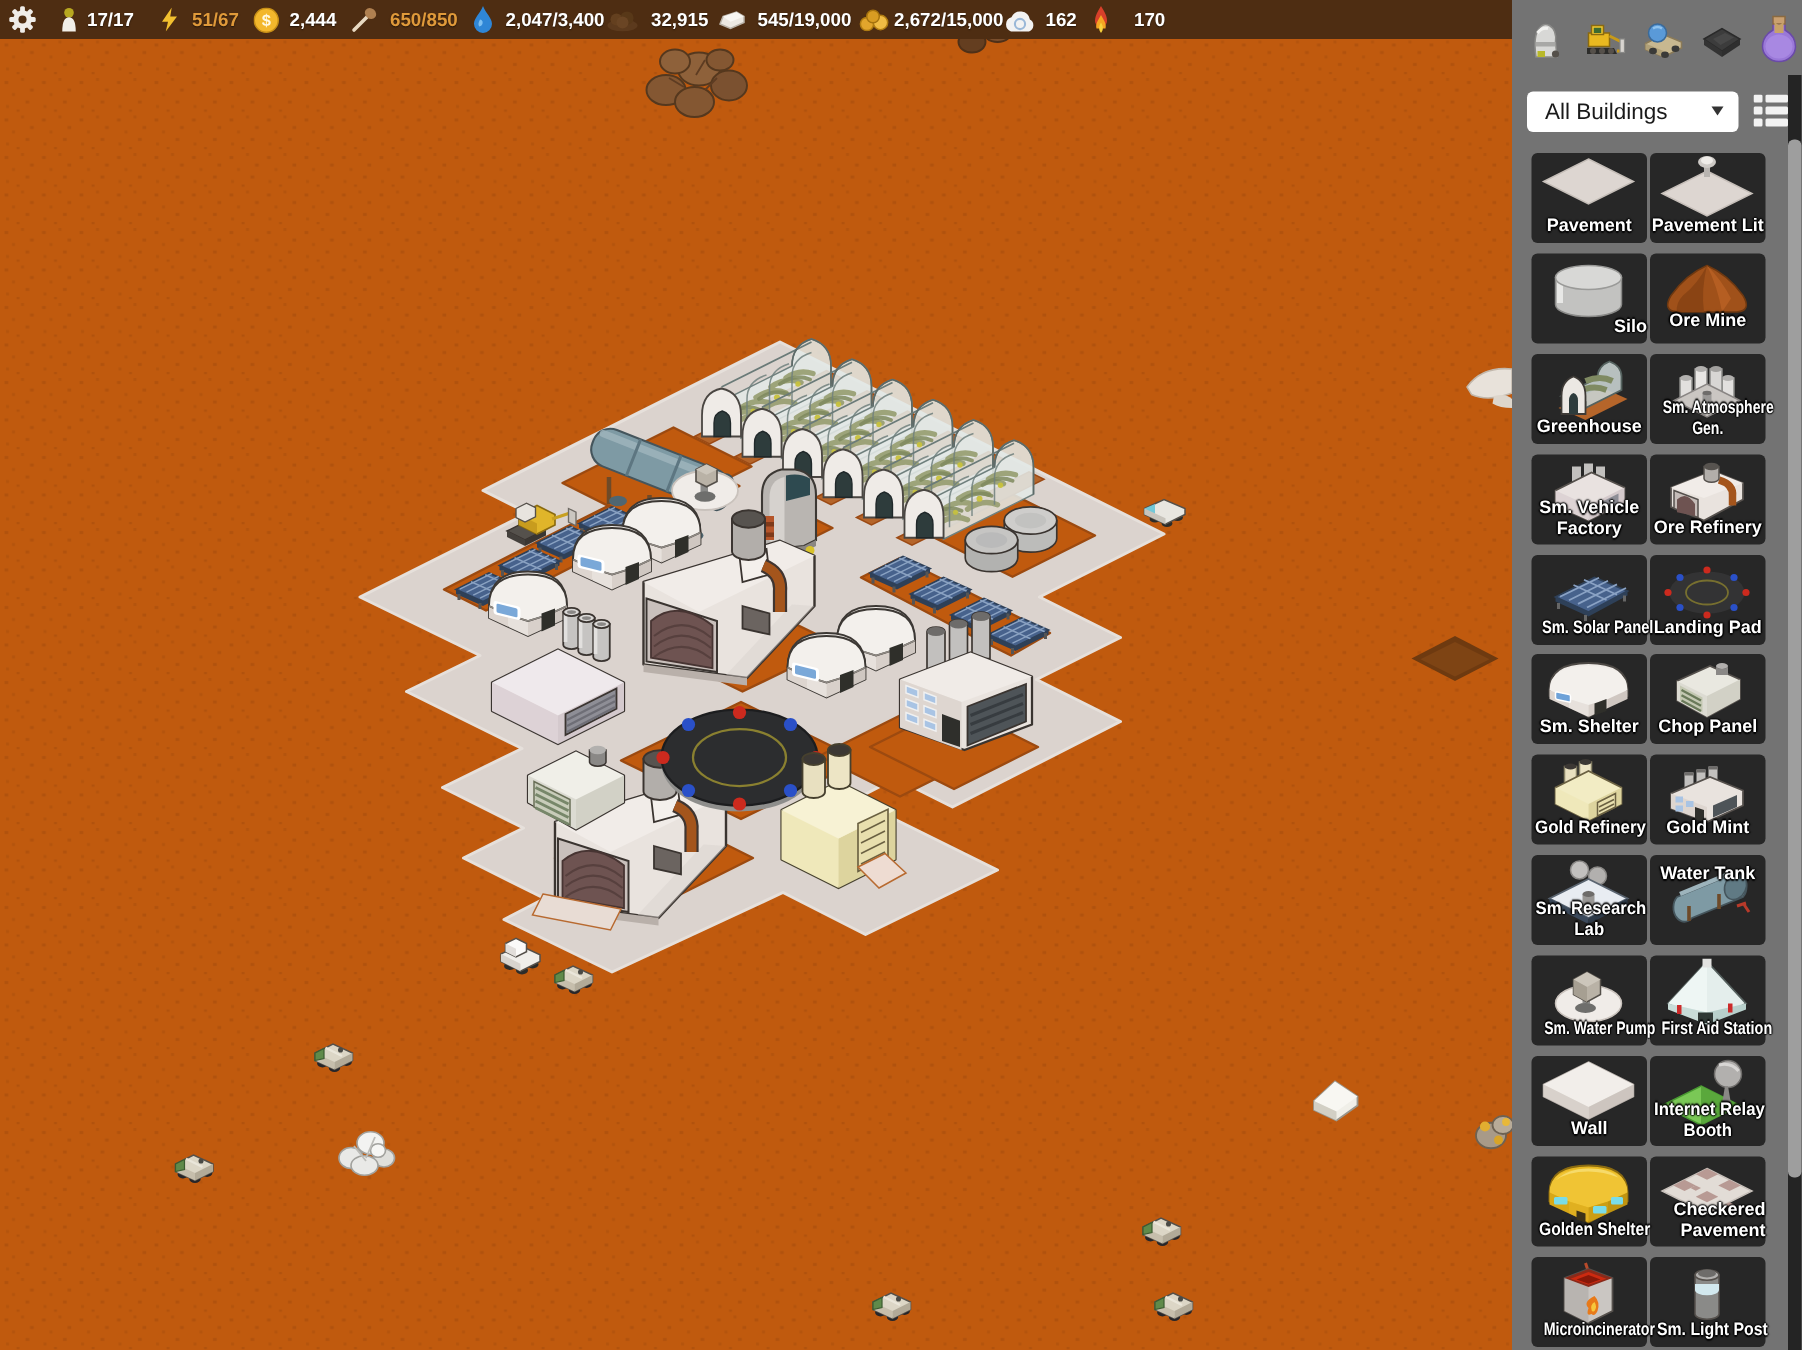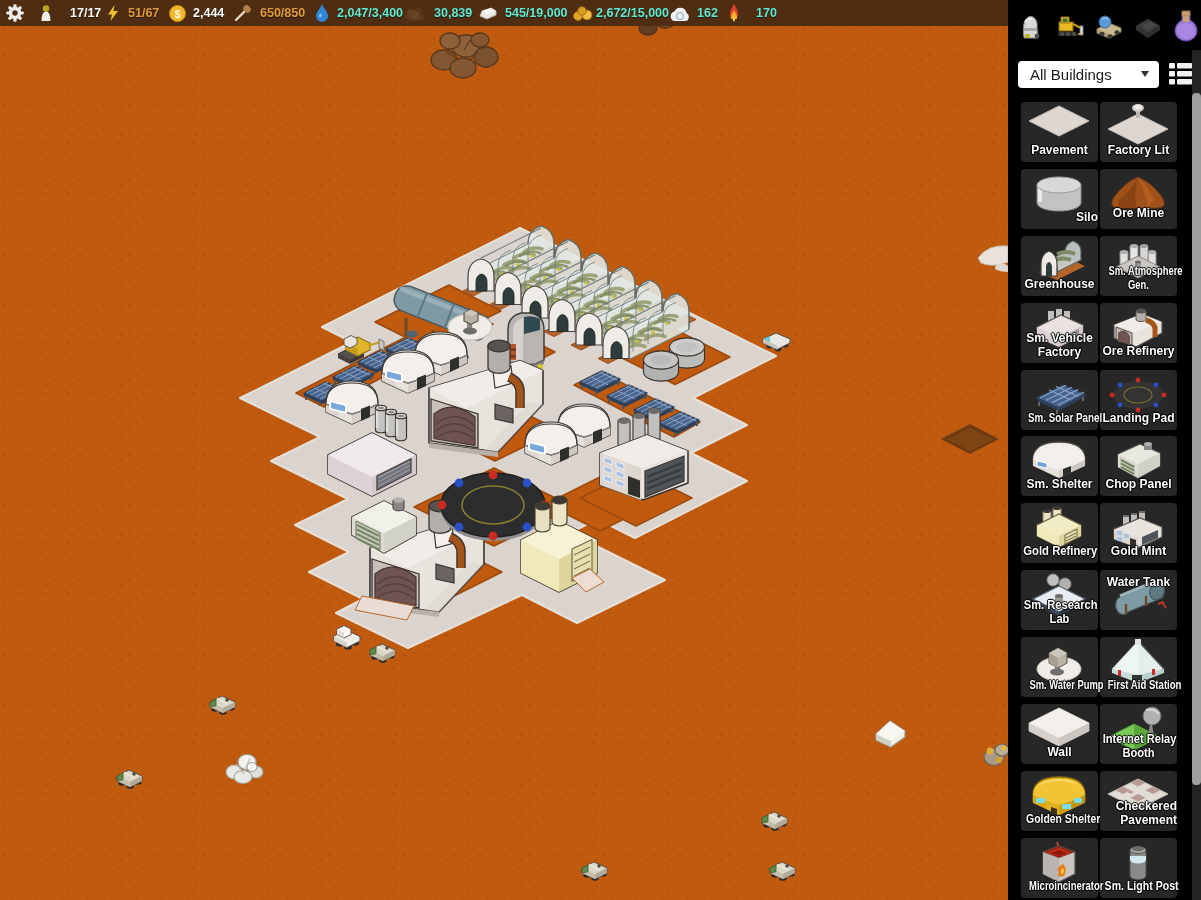--- a/index.html
+++ b/index.html
@@ -1,20 +1,20 @@
 <!DOCTYPE html>
 <html><head>
 <meta charset="utf-8">
 <style>
   html,body{margin:0;padding:0;width:1201px;height:900px;overflow:hidden;background:#c05a0e;font-family:"Liberation Sans",sans-serif;}
   #stage{position:absolute;top:0;left:0;width:1201px;height:900px;}
   #topbar{position:absolute;top:0;left:0;width:1201px;height:26px;background:#4e2d12;z-index:20;transform:translateZ(0);}
   #topbar .n{position:absolute;top:5.5px;font-size:12.5px;font-weight:bold;opacity:0.999;letter-spacing:0px;text-shadow:0 1px 1px rgba(0,0,0,.6);white-space:nowrap;}
-  .w{color:#ffffff}.o{color:#e09a3a}.g{color:#5eead4}
-  #sidebar{position:absolute;top:0;right:0;width:193px;height:900px;background:#000000;z-index:30;transform:translateZ(0);}
+  .w{color:#ffffff}.o{color:#e09a3a}.g{color:#ffffff}
+  #sidebar{position:absolute;top:0;right:0;width:193px;height:900px;background:#737373;z-index:30;transform:translateZ(0);}
   .cell{position:absolute;width:77px;height:60px;background:#272727;border-radius:4px;}
   .cl{position:absolute;width:77px;text-align:center;color:#fff;font-size:12px;opacity:0.999;font-weight:bold;line-height:13.5px;text-shadow:-1px 0 1px #000,1px 0 1px #000,0 -1px 1px #000,0 1px 1px #000;z-index:5;}
   .ci{position:absolute;}
   #dropdown{position:absolute;left:10px;top:61px;width:141px;height:27px;background:#fff;border-radius:4px;}
   #dropdown span{position:absolute;left:12px;top:5px;font-size:15px;color:#1a1a1a;opacity:0.999;}
   #dropdown .arr{position:absolute;right:10px;top:10px;width:0;height:0;border-left:4px solid transparent;border-right:4px solid transparent;border-top:6px solid #333;}
 </style>
 </head>
 <body>
 
@@ -450,21 +450,21 @@
           <rect x="13.8" y="7.4" width="4" height="3.2" rx="1"></rect>
         </g>
       </g>
       <circle cx="9" cy="9" r="2.7" fill="#4e2d12"></circle>
     </svg>
 
   <svg style="position:absolute;left:40px;top:5px" width="12" height="17" viewBox="0 0 12 17">
       <circle cx="6" cy="3.5" r="3.2" fill="#b8a820"></circle>
       <path d="M1.5 16 Q1.5 6.5 6 6.5 Q10.5 6.5 10.5 16 Z" fill="#f2efe8"></path>
     </svg>
-  <span class="n w" style="left:70px">17/17</span>
+  <span class="n w" style="left:58px">17/17</span>
 
   <svg style="position:absolute;left:107px;top:5px" width="12" height="16" viewBox="0 0 12 16">
       <path fill="#f2c02f" d="M7.5 0 L1 9.5 L5 9.5 L3.5 16 L11 6 L6.5 6 Z"></path>
     </svg>
   <span class="n o" style="left:128px">51/67</span>
 
   <svg style="position:absolute;left:169px;top:5px" width="17" height="17" viewBox="0 0 17 17">
       <circle cx="8.5" cy="8.5" r="8" fill="#f3b72c" stroke="#c78f17" stroke-width="1"></circle>
       <text x="8.5" y="12.5" font-size="11" font-weight="bold" fill="#fff8e0" text-anchor="middle" font-family="Liberation Sans">$</text>
     </svg>
@@ -481,21 +481,21 @@
       <path fill="#7ec0f2" d="M5 9 C4 11 3.6 12 4.4 13.6 A2.4 2.4 0 006 9.4 Z"></path>
     </svg>
   <span class="n g" style="left:337px">2,047/3,400</span>
 
   <svg style="position:absolute;left:404px;top:7px" width="22" height="14" viewBox="0 0 22 14">
       <ellipse cx="11" cy="10" rx="10" ry="4" fill="#5c3a1d"></ellipse>
       <circle cx="7" cy="6" r="4" fill="#64401f"></circle>
       <circle cx="14" cy="5" r="4.4" fill="#583818"></circle>
       <circle cx="11" cy="8" r="4" fill="#6a4524"></circle>
     </svg>
-  <span class="n g" style="left:434px">30,839</span>
+  <span class="n g" style="left:434px">32,915</span>
 
   <svg style="position:absolute;left:478px;top:7px" width="20" height="13" viewBox="0 0 20 13">
       <path d="M4 4 L13 1 L18 4 L18 8 L9 12 L2 9 Z" fill="#ece8e2" stroke="#b9b2a8" stroke-width="1"></path>
       <path d="M4 4 L13 1 L18 4 L9 7.5 Z" fill="#f8f6f2"></path>
     </svg>
   <span class="n g" style="left:505px">545/19,000</span>
 
   <svg style="position:absolute;left:572px;top:6px" width="22" height="15" viewBox="0 0 22 15">
       <circle cx="6" cy="10" r="4.4" fill="#e2a52c" stroke="#b07c12" stroke-width="1"></circle>
       <circle cx="15" cy="9" r="4.8" fill="#f0bc44" stroke="#b07c12" stroke-width="1"></circle>
@@ -589,21 +589,21 @@
 
 <div class="cell" style="left:92px;top:102px"></div>
 
 <svg class="ci" style="left:98px;top:104px" width="64" height="46" viewBox="0 0 64 46">
       <polygon points="32,10 62,25 32,40 2,25" fill="#ddd6d1" stroke="#c5beb8" stroke-width="1"></polygon>
       <rect x="30" y="4" width="4" height="10" fill="#b8b4b0"></rect>
       <ellipse cx="32" cy="4" rx="6" ry="4" fill="#cecac6"></ellipse>
       <ellipse cx="32" cy="3" rx="4" ry="2.6" fill="#efece8"></ellipse>
     </svg>
 
-<div class="cl" style="left:92px;top:144px;white-space:nowrap;">Factory Lit</div>
+<div class="cl" style="left:92px;top:144px;white-space:nowrap;">Pavement Lit</div>
 
 <div class="cell" style="left:13px;top:169px"></div>
 
 <svg class="ci" style="left:19px;top:171px" width="64" height="46" viewBox="0 0 64 46">
       <path d="M10,14 L10,32 A22,8 0 0054,32 L54,14 Z" fill="#c2c2c0" stroke="#8a8a88" stroke-width="1"></path>
       <path d="M13,15 L13,31" stroke="#e8e8e6" stroke-width="4"></path>
       <ellipse cx="32" cy="14" rx="22" ry="8" fill="#d8d8d6" stroke="#9a9a98" stroke-width="1"></ellipse>
     </svg>
 
 <div class="cl" style="left:13px;top:211px;white-space:nowrap;text-align:right;">Silo</div>

